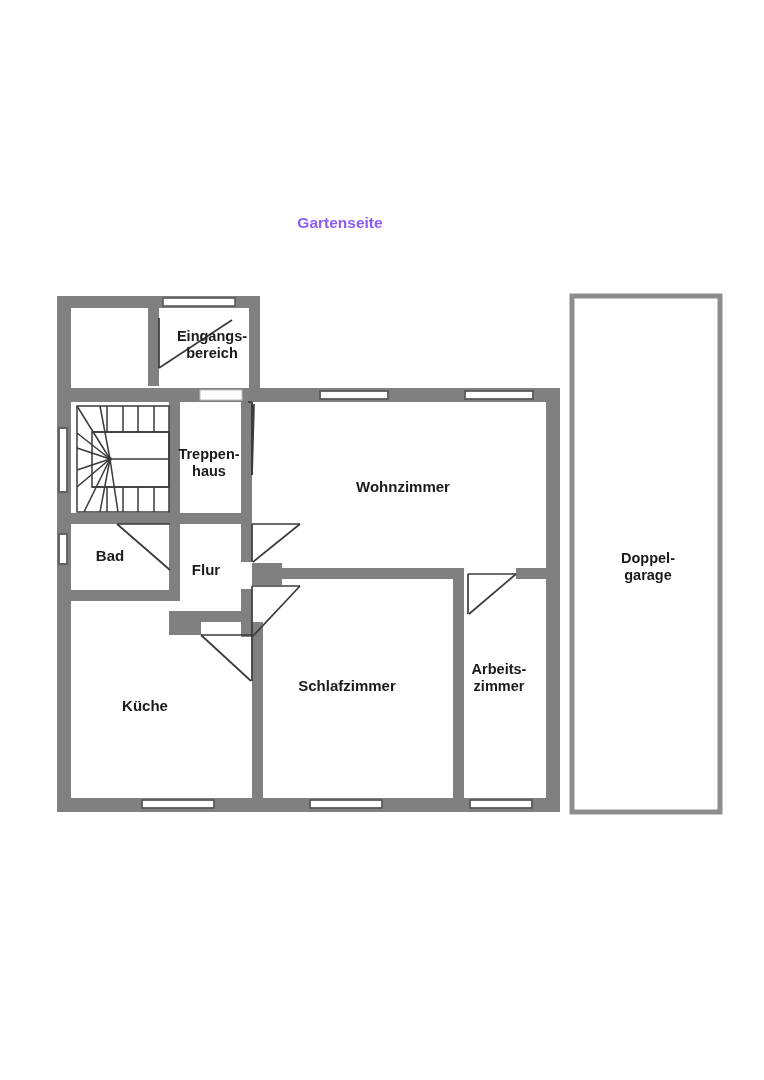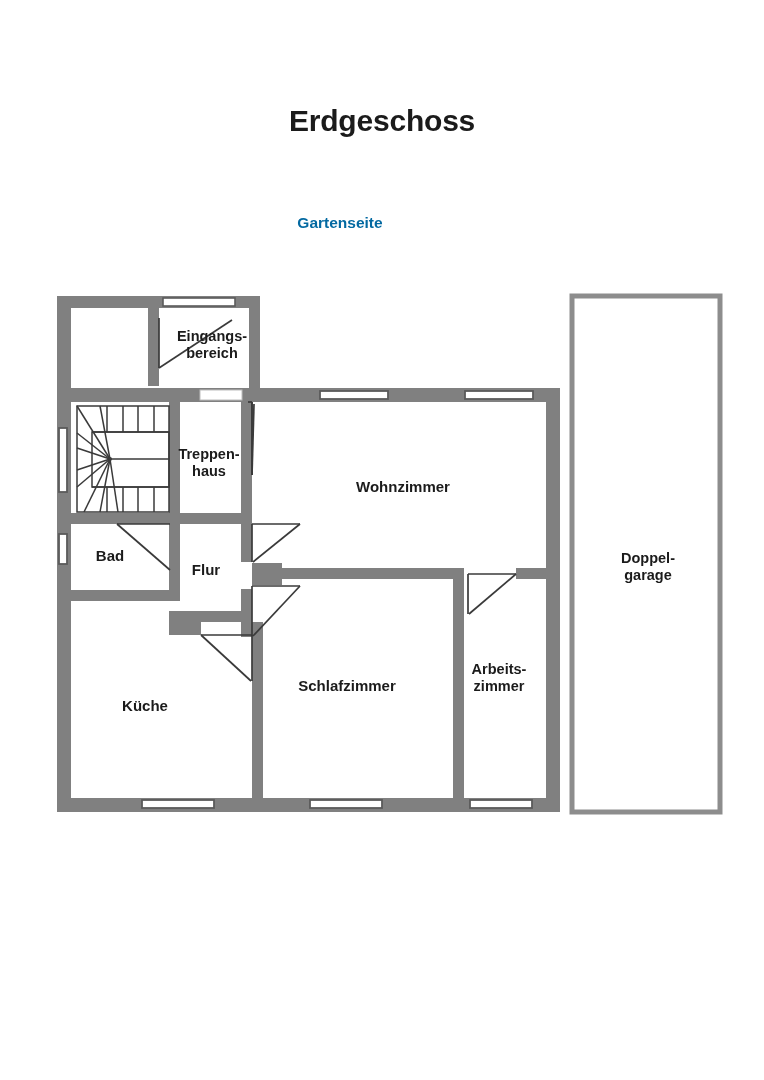--- a/index.html
+++ b/index.html
@@ -31,21 +31,21 @@
     color: #1b1b1b;
     letter-spacing: -0.2px;
   }
   .side-label {
     position: absolute;
     width: 680px;
     left: 0;
     text-align: center;
     font-size: 15.5px;
     font-weight: bold;
-    color: #0369a1;
+    color: #8b5cf6;
   }
   .side-label.garden { top: 214px; }
   .side-label.front  { top: 882px; }
 
   svg#floorplan {
     position: absolute;
     left: 0;
     top: 0;
     width: 764px;
     height: 1080px;
@@ -58,21 +58,20 @@
     text-anchor: middle;
     dominant-baseline: middle;
   }
   .room-label.big { font-size: 15px; }
 </style>
 </head>
 <body>
 
 <div id="plan-root">
 
-  <div class="floor-title">Erdgeschoss</div>
 
   <div class="side-label garden">Gartenseite</div>
 
 
   <svg id="floorplan" viewBox="0 0 764 1080">
 
     <g>
       <rect x="572" y="296" width="148" height="516" fill="#ffffff" stroke="#8d8d8d" stroke-width="5"></rect>
     </g>
 

